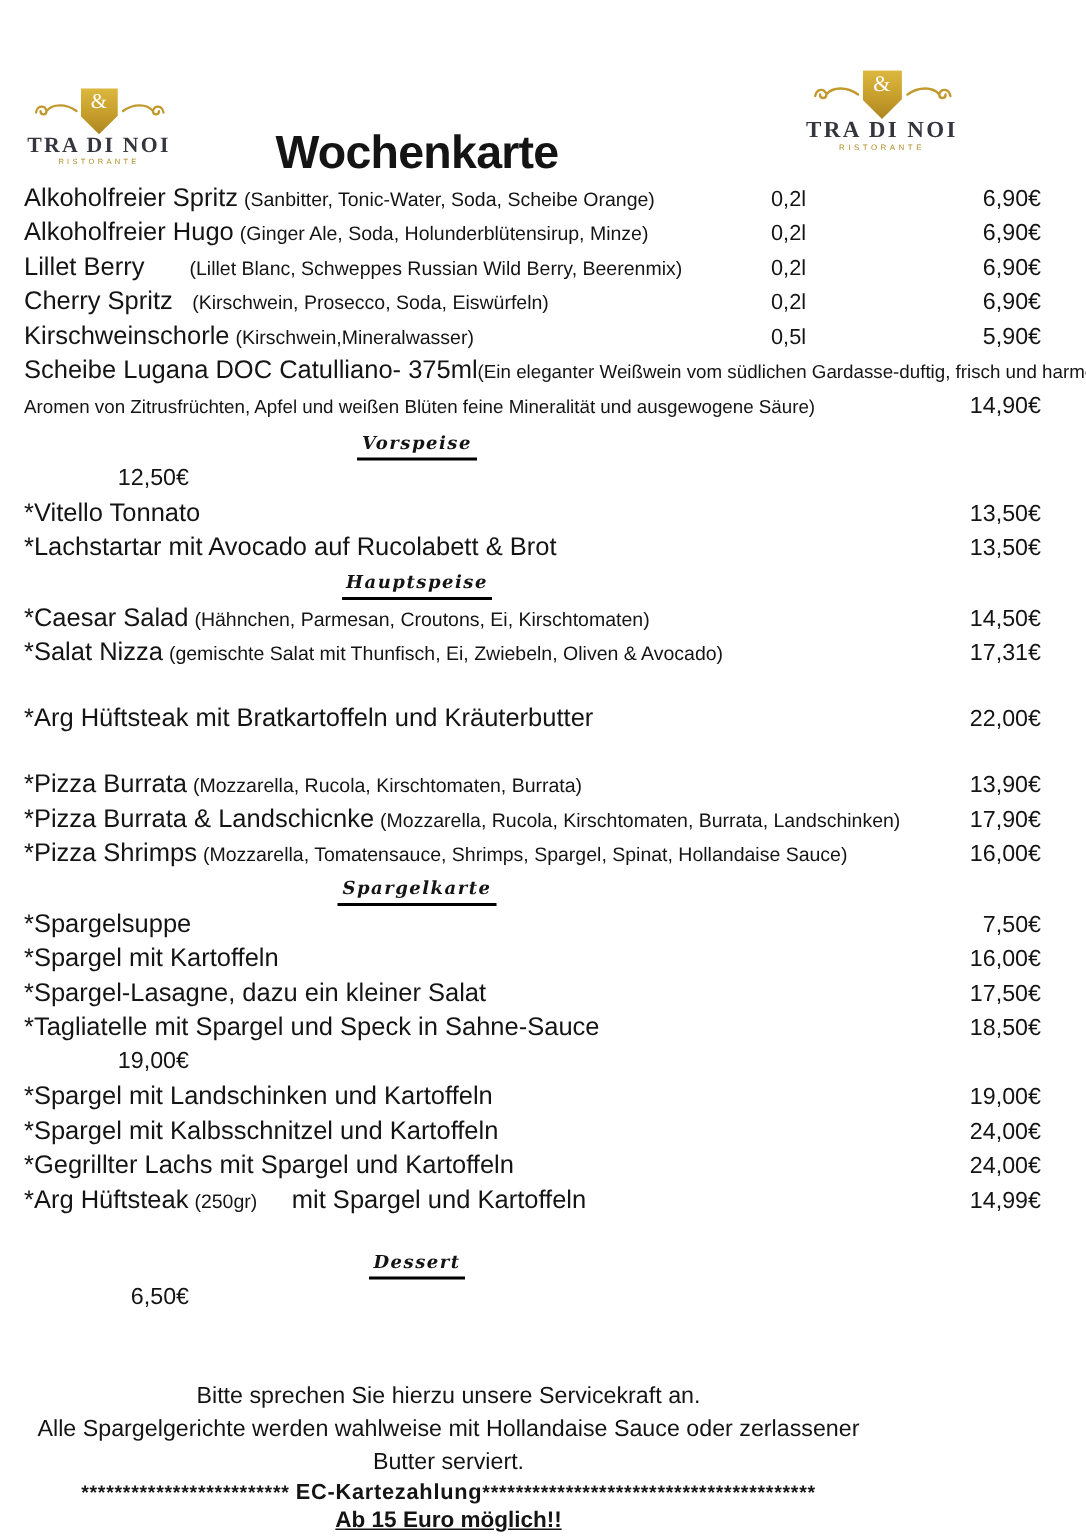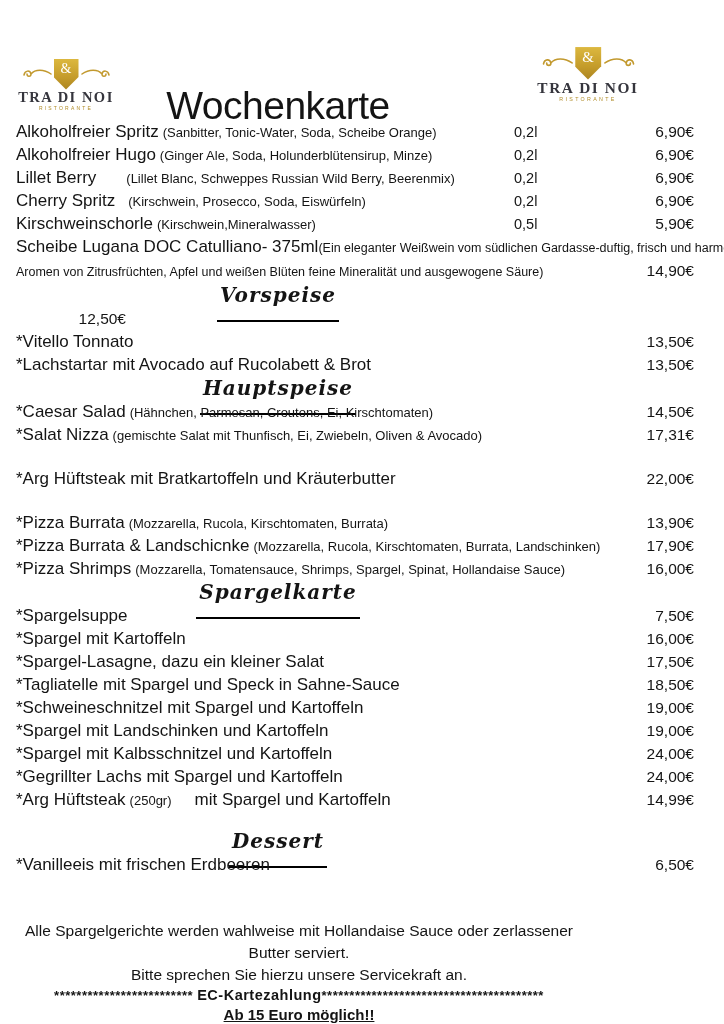--- a/index.html
+++ b/index.html
@@ -28,21 +28,21 @@
   }
   .logo-name {
     font-family:"Liberation Serif",serif; font-size:14.5px; font-weight:600;
     letter-spacing:1.5px; color:#35353d; line-height:15px; white-space:nowrap;
   }
   .logo-tagline {
     font-size:5px; color:#b08c28; letter-spacing:2.2px; line-height:7px;
     white-space:nowrap; overflow:hidden;
   }
   .title-wrap { position:absolute; left:0; top:38px; width:524px; text-align:center; }
-  .title { font-size:39px; font-weight:normal; letter-spacing:-0.5px; }
+  .title { font-size:31px; font-weight:bold; letter-spacing:-0.5px; }
 
   
   .row { display:flex; align-items:baseline; height:23px; line-height:23px; white-space:nowrap; }
   .row .name  { flex:1; overflow:visible; }
   .row .size  { width:70px; font-size:14.5px; text-align:left; }
   .row .price { width:110px; font-size:15.5px; text-align:right; }
   .nm  { font-size:17px; }
   .nm2 { font-size:17px; margin-left:23px; }
   .ds  { font-size:13px; margin-left:4px; }
   .ds-gap30 { margin-left:30px; }
@@ -53,22 +53,22 @@
   .wine-nm { font-size:17px; }
   .wine-ds { font-size:12.5px; }
   .wine-line2 { display:flex; align-items:baseline; height:24px; line-height:24px; }
   .wine-line2 .wine-ds2 { flex:1; font-size:12.5px; white-space:nowrap; }
   .wine-line2 .price { width:110px; font-size:15.5px; text-align:right; }
 
   
   .heading-wrap { width:524px; text-align:center; height:24px; line-height:24px; }
   .heading-text {
     font-family:"DejaVu Serif",serif; font-style:italic; font-weight:bold;
-    font-size:20px; letter-spacing:1px;
-    border-bottom:2px solid #000; padding:0 3px 13px 3px;
+    font-size:12px; letter-spacing:1px;
+    border-bottom:2px solid #000; padding:0 3px 3px 3px;
   }
   .spacer21 { height:21px; }
   .spacer18 { height:18px; }
 
   
   .footer { width:566px; text-align:center; margin-top:44px; }
   .f-note { font-size:15.5px; line-height:22px; }
   .f-stars { font-size:13px; font-weight:bold; line-height:18px; letter-spacing:0.5px; white-space:nowrap; }
   .f-ec { font-size:14.5px; font-weight:bold; }
   .f-last { font-size:15px; font-weight:bold; text-decoration:underline; line-height:20px; }
@@ -209,21 +209,20 @@
     </div>
     <div class="row">
       <div class="name"><span class="nm">*Spargel-Lasagne, dazu ein kleiner Salat</span></div>
       <div class="price">17,50€</div>
     </div>
     <div class="row">
       <div class="name"><span class="nm">*Tagliatelle mit Spargel und Speck in Sahne-Sauce</span></div>
       <div class="price">18,50€</div>
     </div>
     <div class="row">
-      <div class="name"><span class="nm">*Schweineschnitzel mit Spargel und Kartoffeln</span></div>
       <div class="price">19,00€</div>
     </div>
     <div class="row">
       <div class="name"><span class="nm">*Spargel mit Landschinken und Kartoffeln</span></div>
       <div class="price">19,00€</div>
     </div>
     <div class="row">
       <div class="name"><span class="nm">*Spargel mit Kalbsschnitzel und Kartoffeln</span></div>
       <div class="price">24,00€</div>
     </div>
@@ -235,25 +234,24 @@
       <div class="name"><span class="nm">*Arg Hüftsteak</span><span class="ds">(250gr)</span><span class="nm2">mit Spargel und Kartoffeln</span></div>
       <div class="price">14,99€</div>
     </div>
   </div>
 
   <div class="spacer18"></div>
 
   <div class="heading-wrap"><span class="heading-text">Dessert</span></div>
   <div>
     <div class="row">
-      <div class="name"><span class="nm">*Vanilleeis mit frischen Erdbeeren</span></div>
       <div class="price">6,50€</div>
     </div>
   </div>
 
   <div class="footer">
+    <div class="f-note">Bitte sprechen Sie hierzu unsere Servicekraft an.</div>
     <div class="f-note">Alle Spargelgerichte werden wahlweise mit Hollandaise Sauce oder zerlassener Butter serviert.</div>
-    <div class="f-note">Bitte sprechen Sie hierzu unsere Servicekraft an.</div>
     <div class="f-stars"><span>*************************</span> <span class="f-ec">EC-Kartezahlung</span><span>****************************************</span></div>
     <div class="f-last">Ab 15 Euro möglich!!</div>
   </div>
 
 </div>
 
 </body></html>

